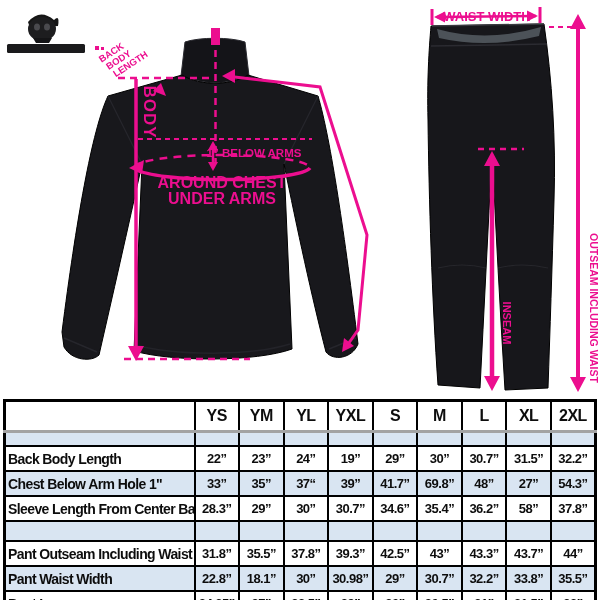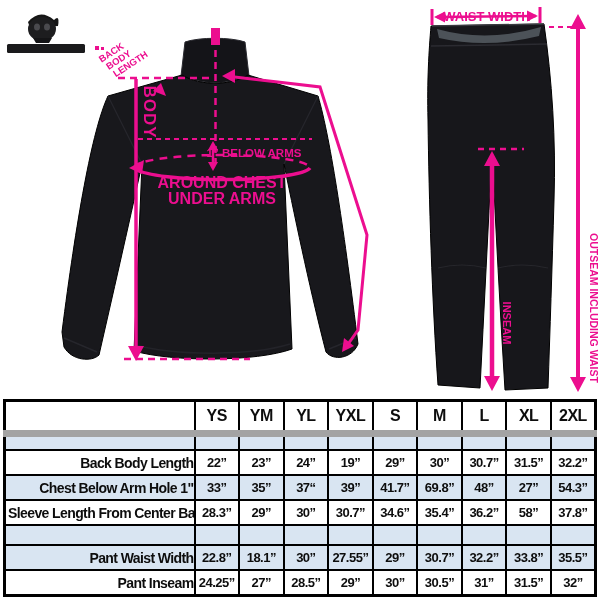--- a/index.html
+++ b/index.html
@@ -11,23 +11,23 @@
   table.size-table{
     position:absolute;top:399px;left:3px;width:594px;
     border-collapse:collapse;table-layout:fixed;
     border:3px solid #000;background:#fff;
   }
   table.size-table th,table.size-table td{
     border:2px solid #000;padding:0;color:#0d0d0d;
     text-align:center;vertical-align:middle;overflow:hidden;white-space:nowrap;
   }
   table.size-table col.c-label{width:190px;}
-  table.size-table th{height:28px;font-size:16px;font-weight:bold;border-bottom:7px solid #a3a3a3;letter-spacing:-0.5px;}
+  table.size-table th{height:28px;font-size:16px;font-weight:bold;border-bottom:3px solid #a3a3a3;letter-spacing:-0.5px;}
   table.size-table td{height:23px;font-size:13px;font-weight:bold;letter-spacing:-0.5px;}
-  table.size-table td.lbl{text-align:right;padding-left:2px;font-size:14px;letter-spacing:-0.6px;margin-left:42px;}
+  table.size-table td.lbl{text-align:left;padding-left:2px;font-size:14px;letter-spacing:-0.6px;margin-left:42px;}
   tr.spacer-a td{height:12px;background:#d9e5f2;}
   tr.spacer-b td{height:18px;background:#d9e5f2;}
   tr.alt td{background:#d9e5f2;}
 </style>
 </head>
 <body>
 
 <div class="canvas">
 
   <svg class="diagram" width="600" height="400" viewBox="0 0 600 400">
@@ -215,26 +215,38 @@
           <td></td>
           <td></td>
           <td></td>
           <td></td>
           <td></td>
           <td></td>
           <td></td>
           <td></td>
           <td></td>
         </tr>
+        <tr class="">
+          <td class="lbl">Pant Outseam Including Waist</td>
+          <td>31.8”</td>
+          <td>35.5”</td>
+          <td>37.8”</td>
+          <td>39.3”</td>
+          <td>42.5”</td>
+          <td>43”</td>
+          <td>43.3”</td>
+          <td>43.7”</td>
+          <td>44”</td>
+        </tr>
         <tr class="alt">
           <td class="lbl">Pant Waist Width</td>
           <td>22.8”</td>
           <td>18.1”</td>
           <td>30”</td>
-          <td>27.55”</td>
+          <td>30.98”</td>
           <td>29”</td>
           <td>30.7”</td>
           <td>32.2”</td>
           <td>33.8”</td>
           <td>35.5”</td>
         </tr>
         <tr class="">
           <td class="lbl">Pant Inseam</td>
           <td>24.25”</td>
           <td>27”</td>

